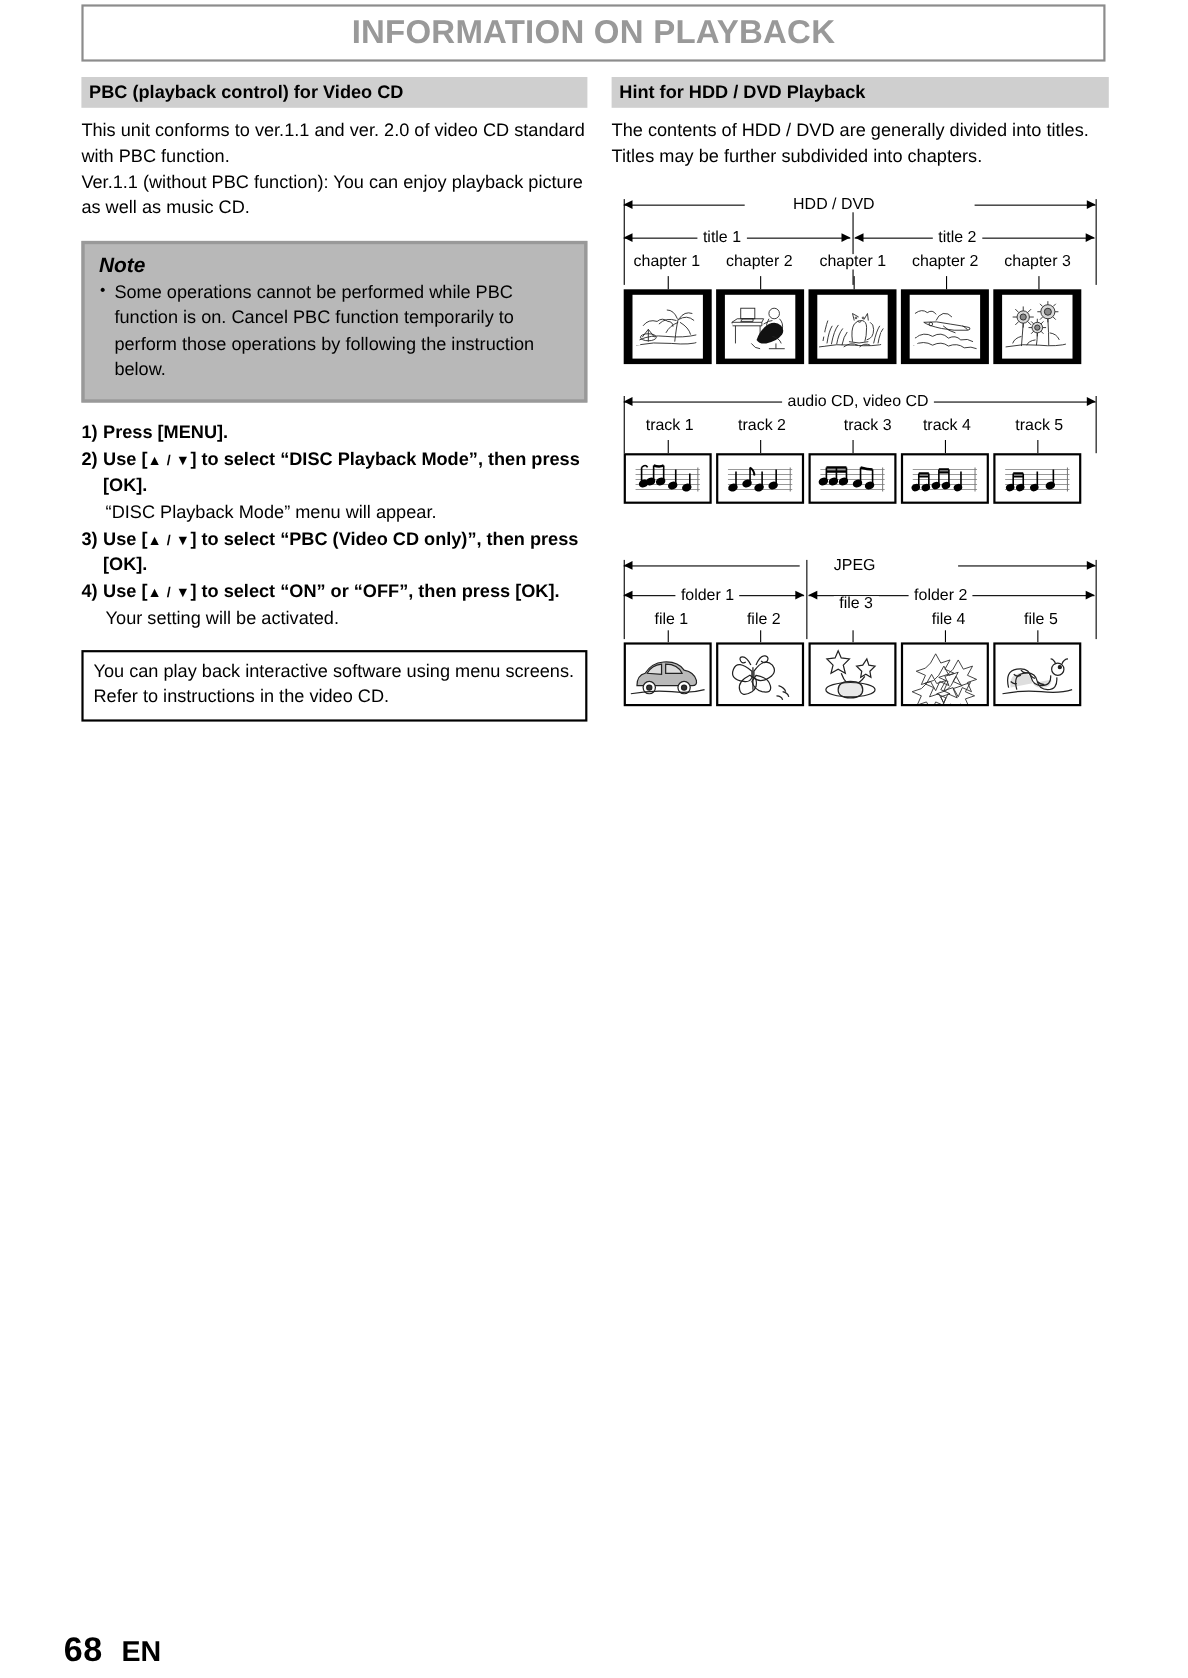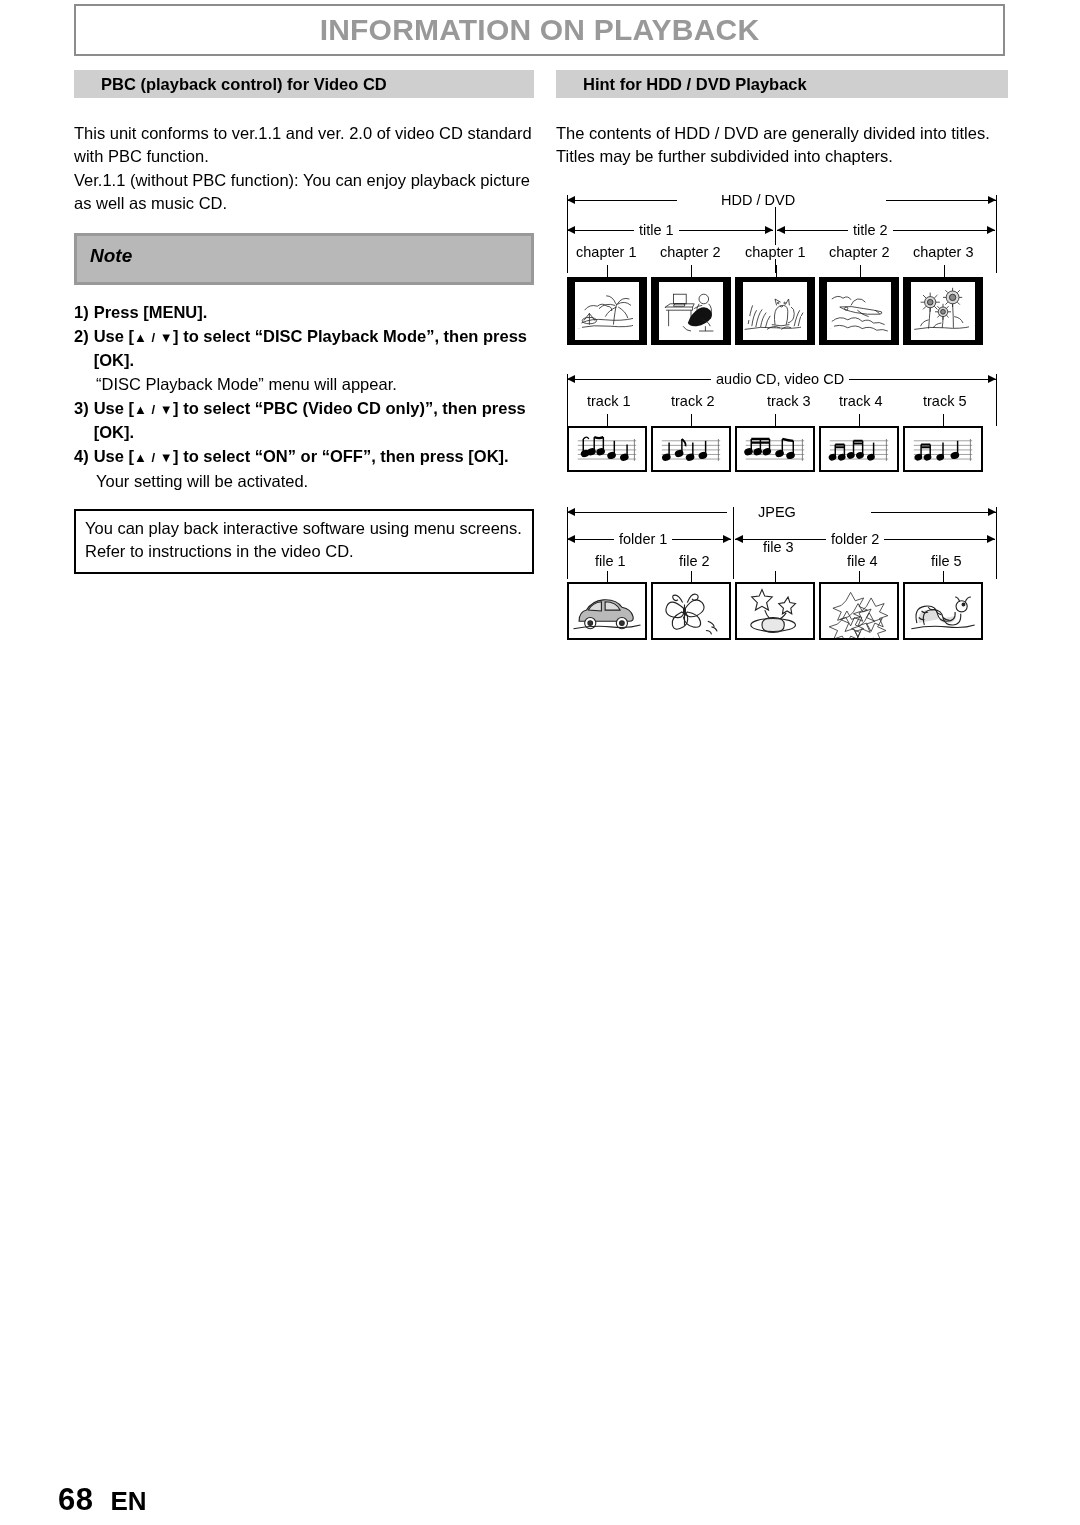--- a/index.html
+++ b/index.html
@@ -49,23 +49,23 @@
     left: 556px;
     top: 70px;
     width: 452px;
   }
 
   .section-bar {
     background: #cfcfcf;
     height: 28px;
     display: flex;
     align-items: center;
-    padding-left: 27px;
+    padding-left: 7px;
     box-sizing: border-box;
-    margin-bottom: 24px;
+    margin-bottom: 10px;
   }
   .section-bar-label {
     font-size: 16.5px;
     font-weight: bold;
     white-space: nowrap;
   }
 
   .body-text {
     font-size: 16.5px;
     line-height: 1.42;
@@ -241,20 +241,21 @@
   </div>
 
   <div class="body-text">
     <p>This unit conforms to ver.1.1 and ver. 2.0 of video CD standard with PBC function.</p>
     <p>Ver.1.1 (without PBC function): You can enjoy playback picture as well as music CD.</p>
   </div>
 
   <div class="note-box">
     <div class="note-title">Note</div>
     <ul class="note-list">
+      <li>Some operations cannot be performed while PBC function is on. Cancel PBC function temporarily to perform those operations by following the instruction below.</li>
     </ul>
   </div>
 
   <div class="steps">
 
     <div class="step-row">
       <span class="step-num">1)</span>
       <span class="step-txt">Press [MENU].</span>
     </div>
 
@@ -664,21 +665,21 @@
           <path d="M56 14 v16" fill="none"></path>
             <ellipse cx="53" cy="30" rx="4" ry="3" transform="rotate(-20 53 30)"></ellipse>
         </g>
         <g stroke="#777" stroke-width="1" fill="none">
             <path d="M70 12 v24"></path>
           </g>
       </svg>
     </div>
   </div>
 
-  <div class="diagram" style="height:145px; margin-top:8px;">
+  <div class="diagram" style="height:145px; margin-top:24px;">
 
     <div class="dg-vline" style="left:11px;  top:8px; height:72px;"></div>
     <div class="dg-vline" style="left:440px; top:8px; height:72px;"></div>
     <div class="dg-vline" style="left:177px; top:8px; height:72px;"></div>
 
     <div class="dg-rule" style="left:11px;  top:13px; width:160px;"></div>
     <div class="dg-arrow left" style="left:11px;  top:9px;"></div>
     <div class="dg-rule" style="left:315px; top:13px; width:125px;"></div>
     <div class="dg-arrow right" style="left:432px; top:9px;"></div>
     <div class="dg-label" style="left:197px; top:6px;">JPEG</div>

